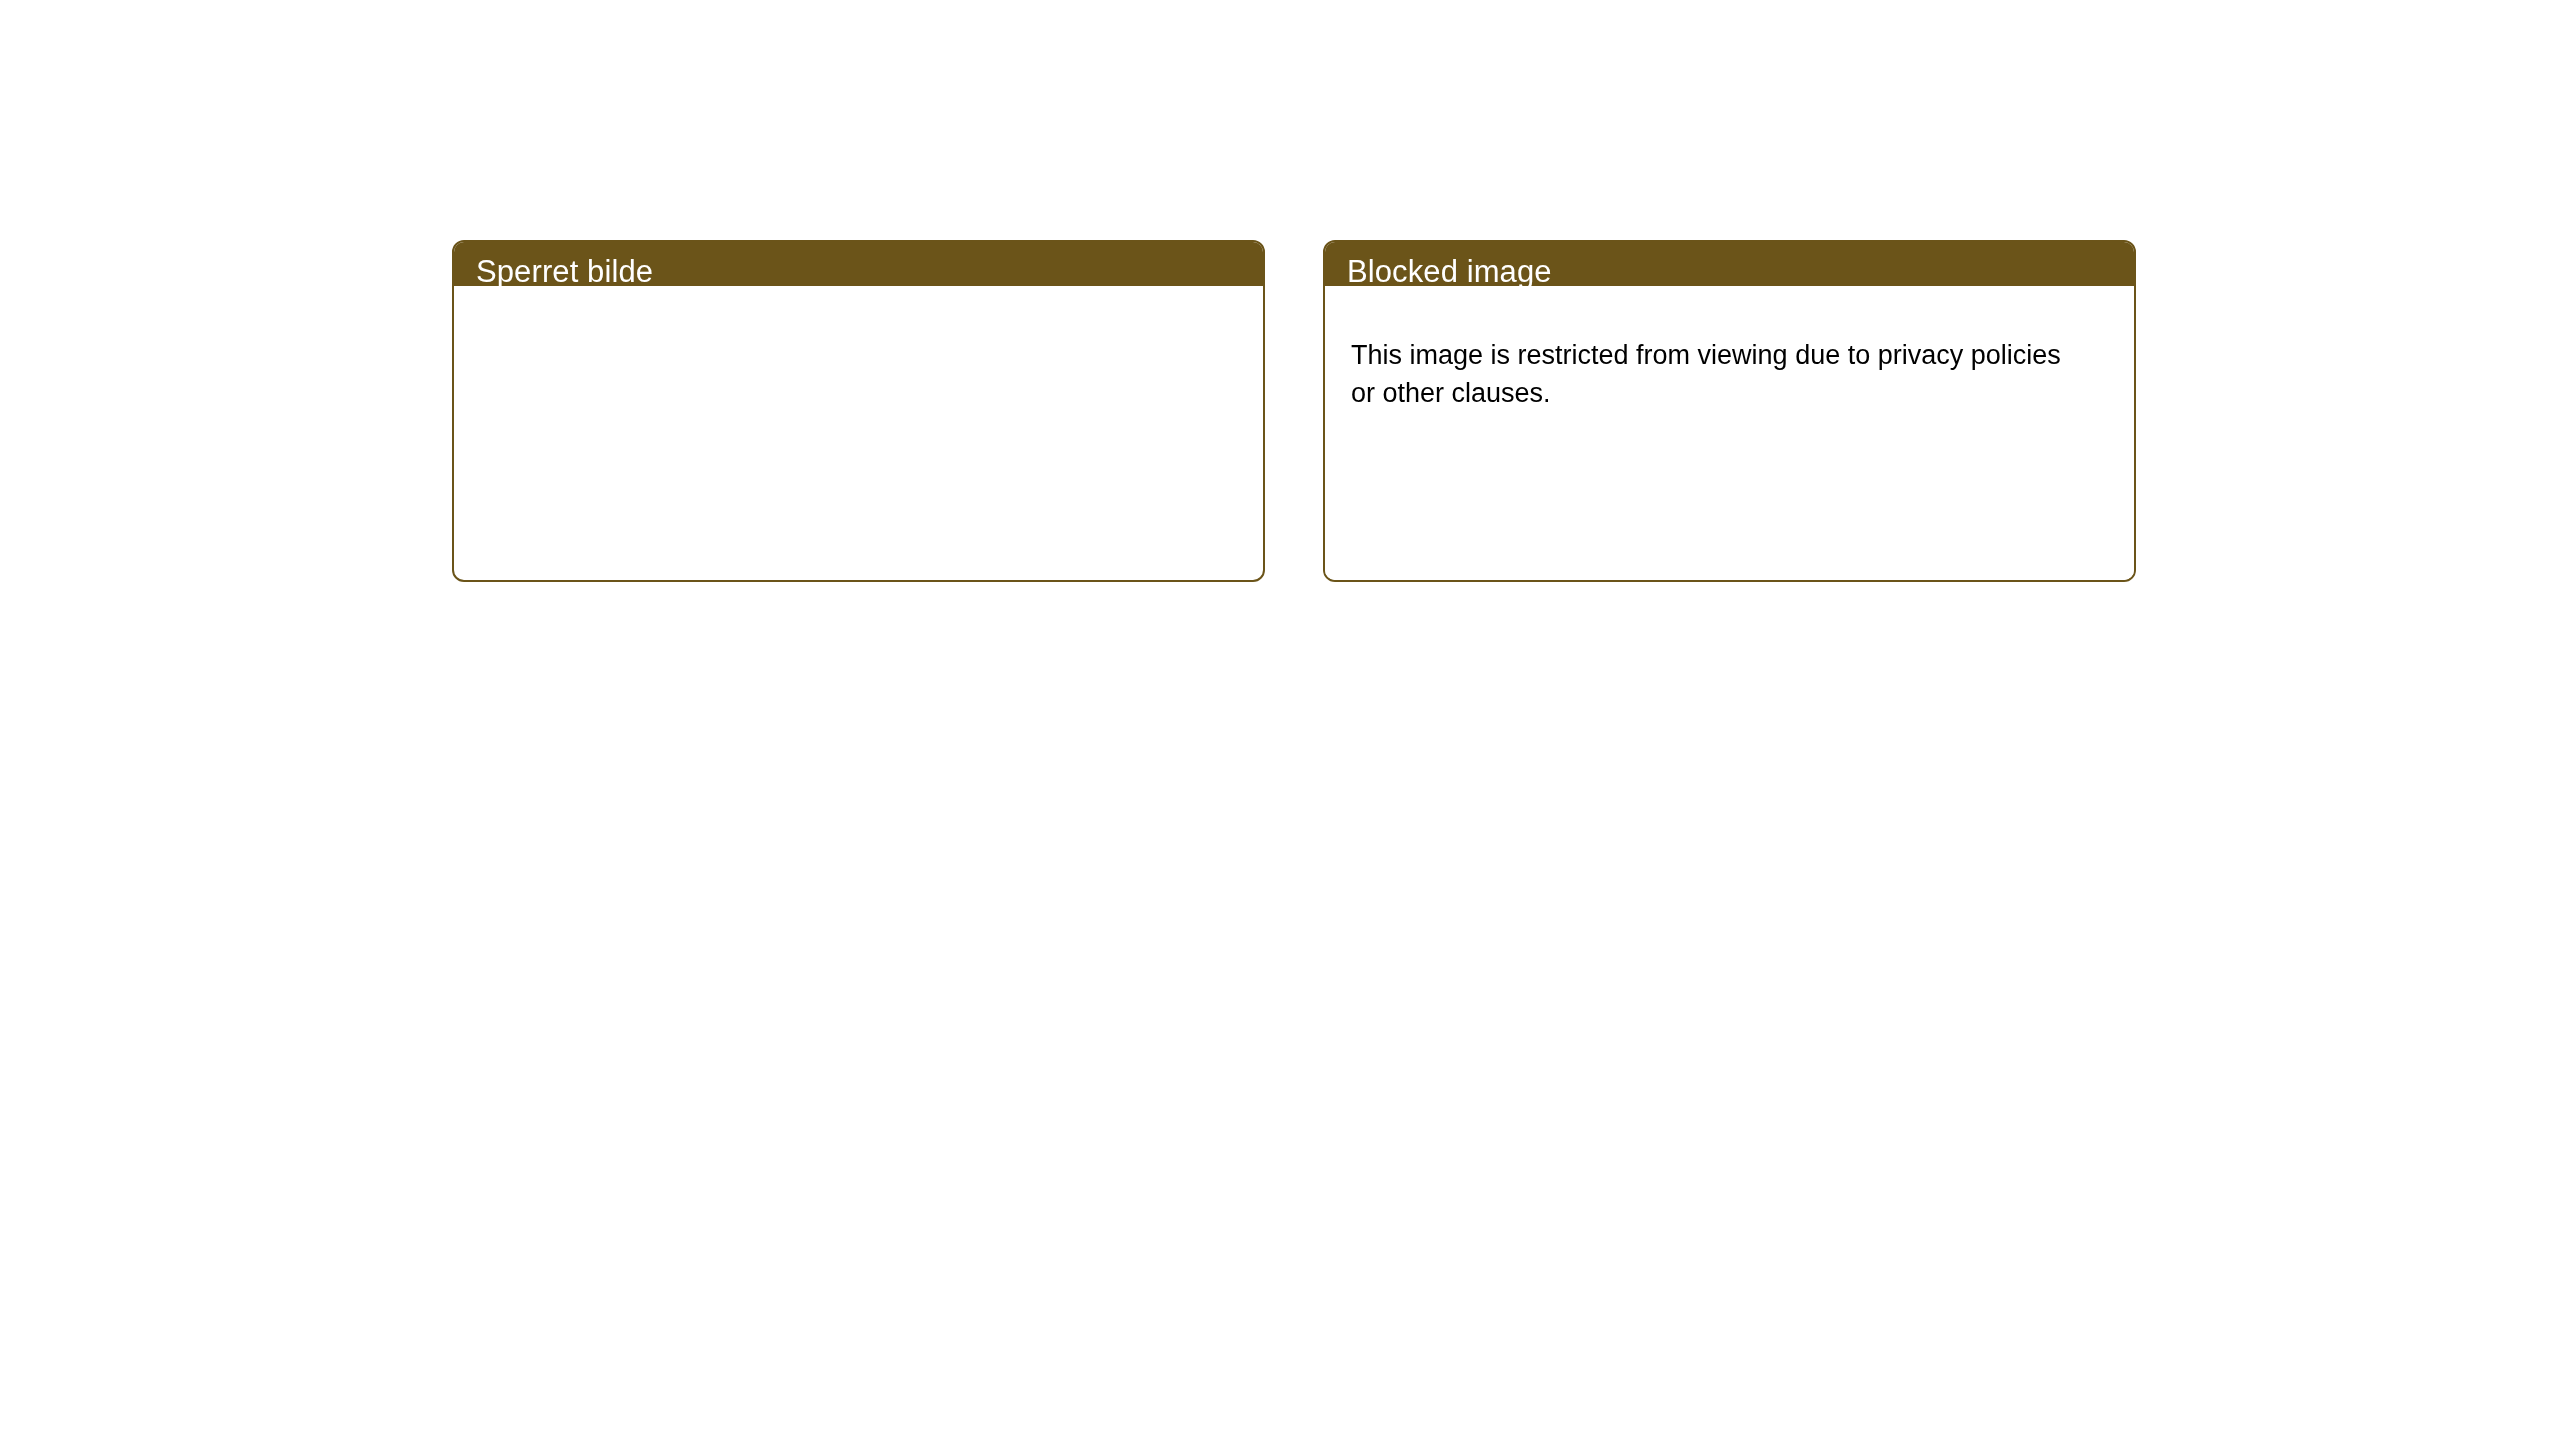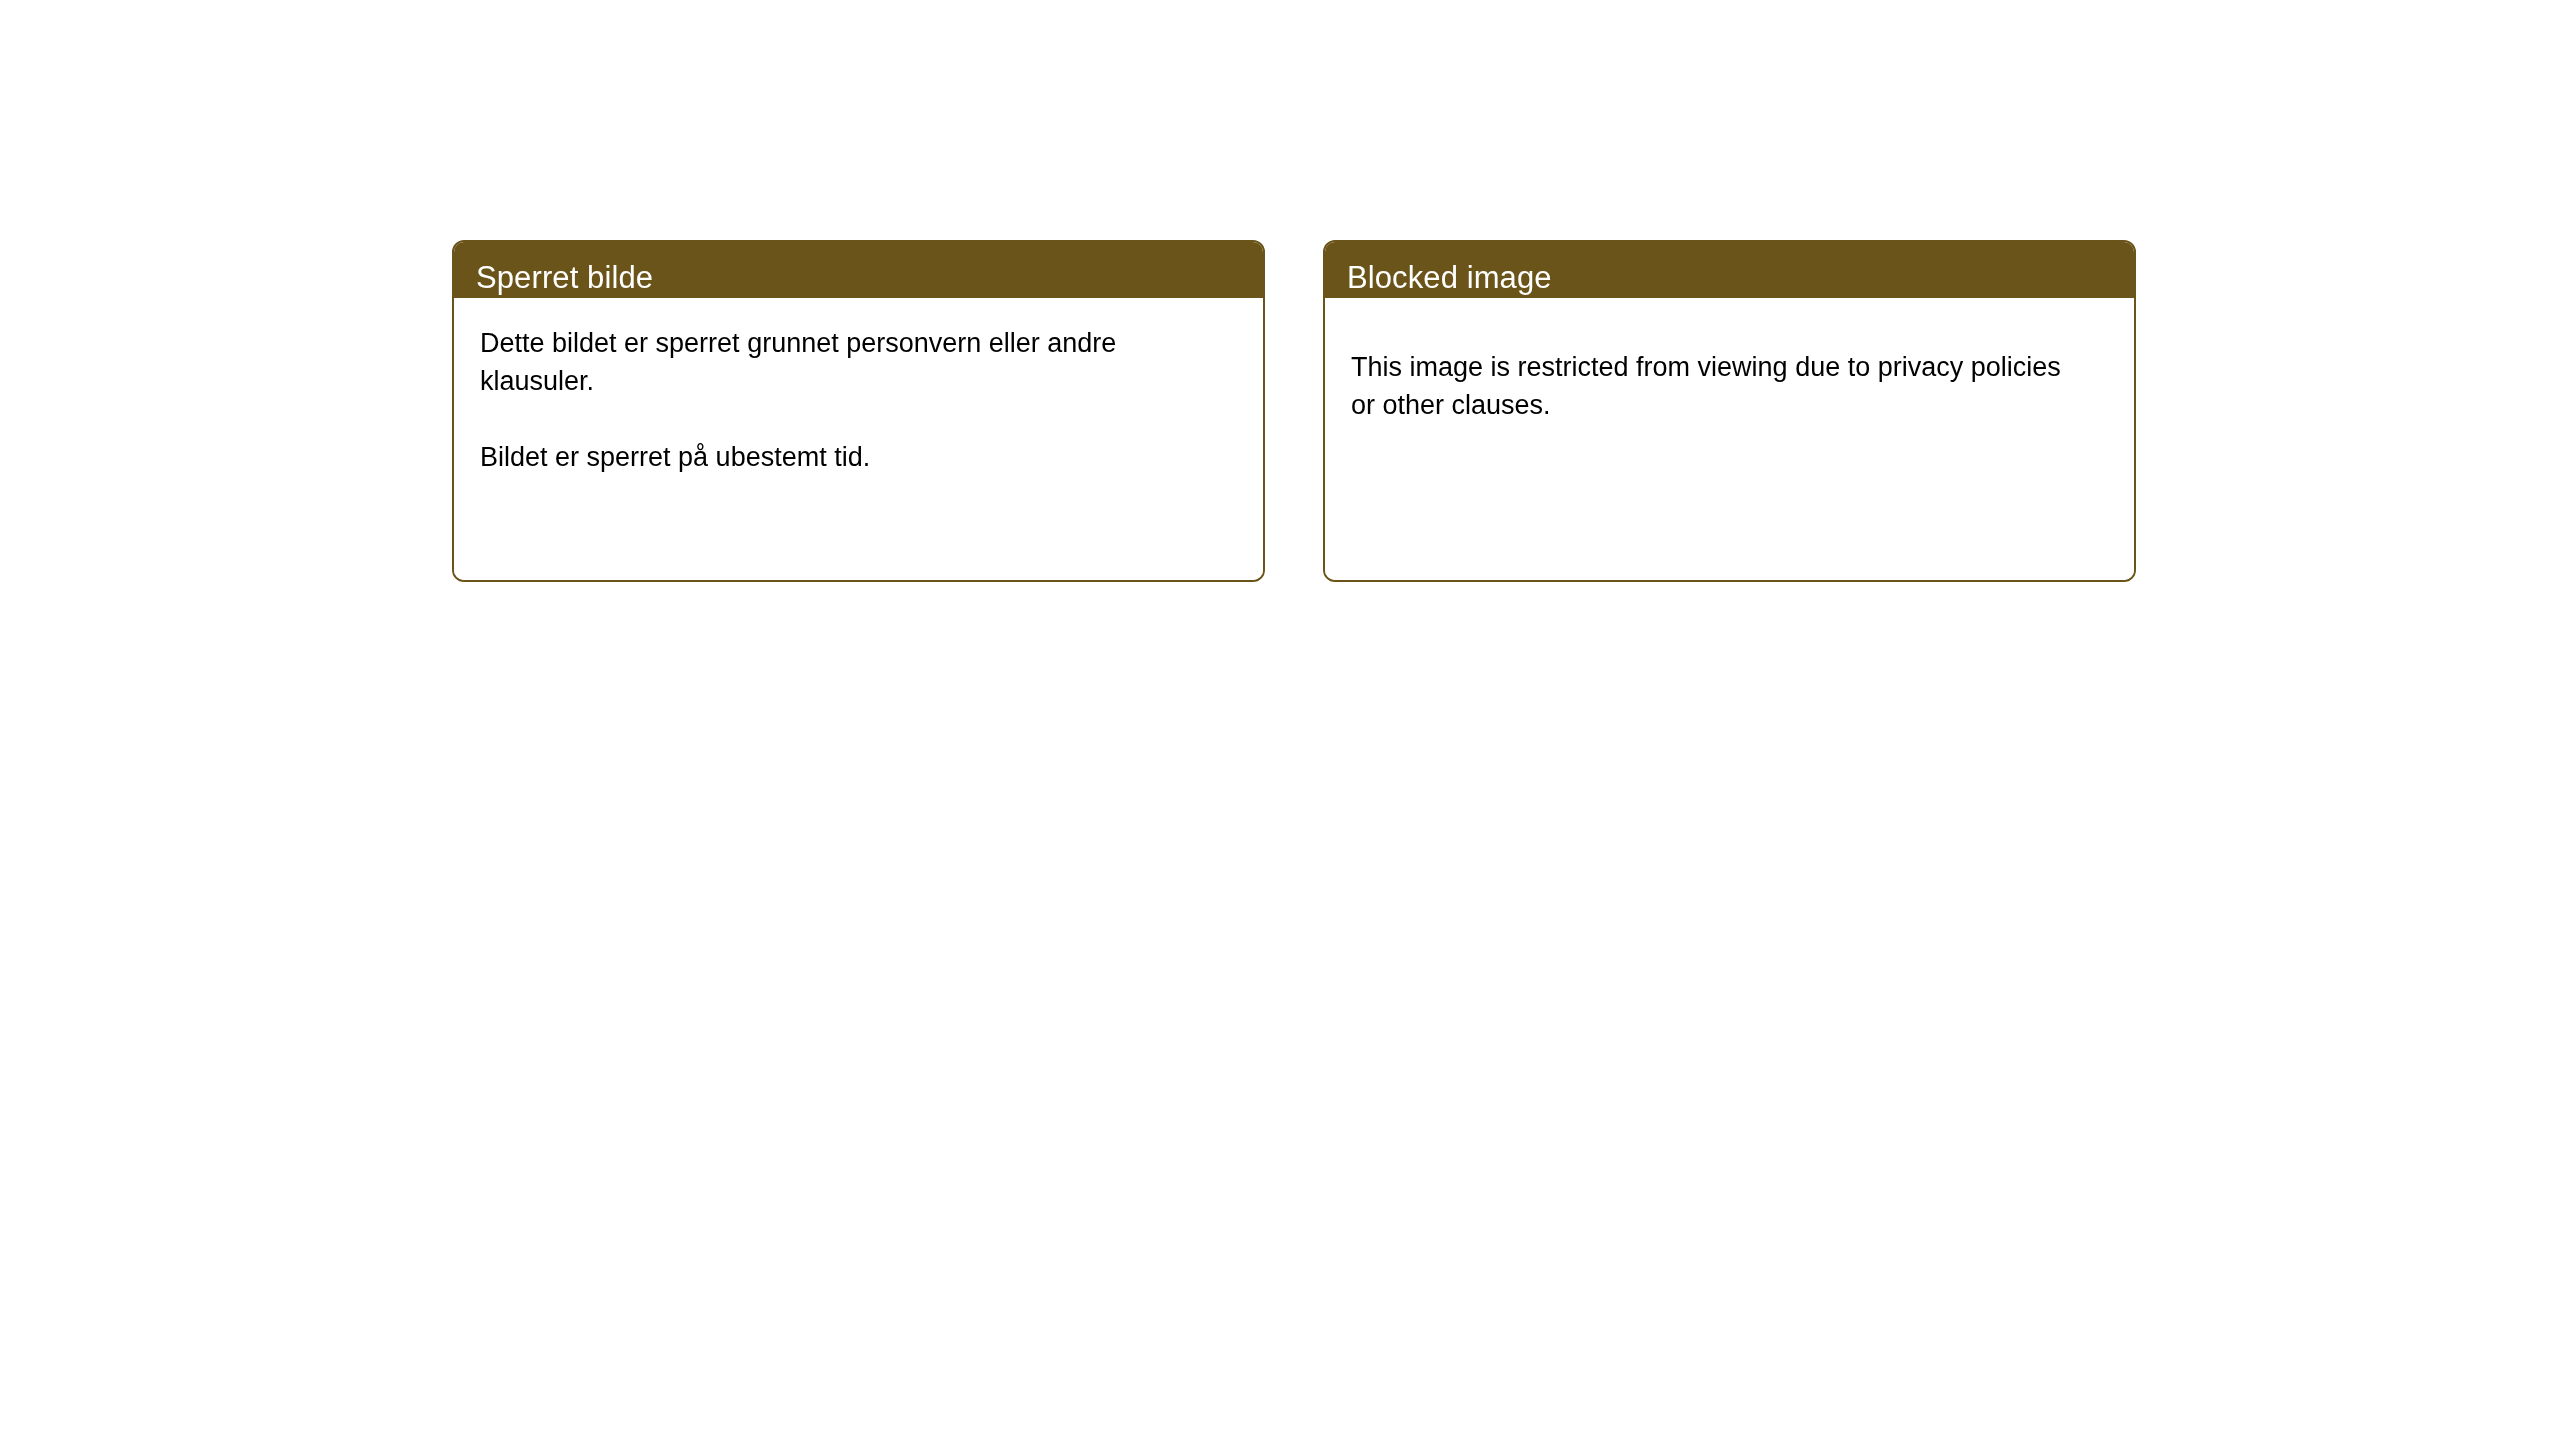--- a/index.html
+++ b/index.html
@@ -36,21 +36,21 @@
     overflow: hidden;
     display: flex;
     flex-direction: column;
   }
 
   .notice-card.left  { left: 452px; }
   .notice-card.right { left: 1323px; gap: 24px; }
 
   .card-header {
     flex: 0 0 auto;
-    height: 58px;
+    height: 46px;
     background: #6b5419;
     display: flex;
     align-items: center;
     padding: 17px 0 0 24px;
     box-sizing: border-box;
     
     margin: -2px -2px 0 -2px;
     border-top-left-radius: 12px;
     border-top-right-radius: 12px;
   }
@@ -86,24 +86,20 @@
 </style>
 </head>
 <body>
 
 <div class="canvas">
 
   <section class="notice-card left">
     <header class="card-header">
       <h1 class="card-title">Sperret bilde</h1>
     </header>
-    <div class="card-body">
-      <p class="card-paragraph">Dette bildet er sperret grunnet personvern eller andre klausuler.</p>
-      <p class="card-paragraph">Bildet er sperret på ubestemt tid.</p>
-    </div>
   </section>
 
   <section class="notice-card right">
     <header class="card-header">
       <h1 class="card-title">Blocked image</h1>
     </header>
     <div class="card-body">
       <p class="card-paragraph">This image is restricted from viewing due to privacy policies or other clauses.</p>
     </div>
   </section>

